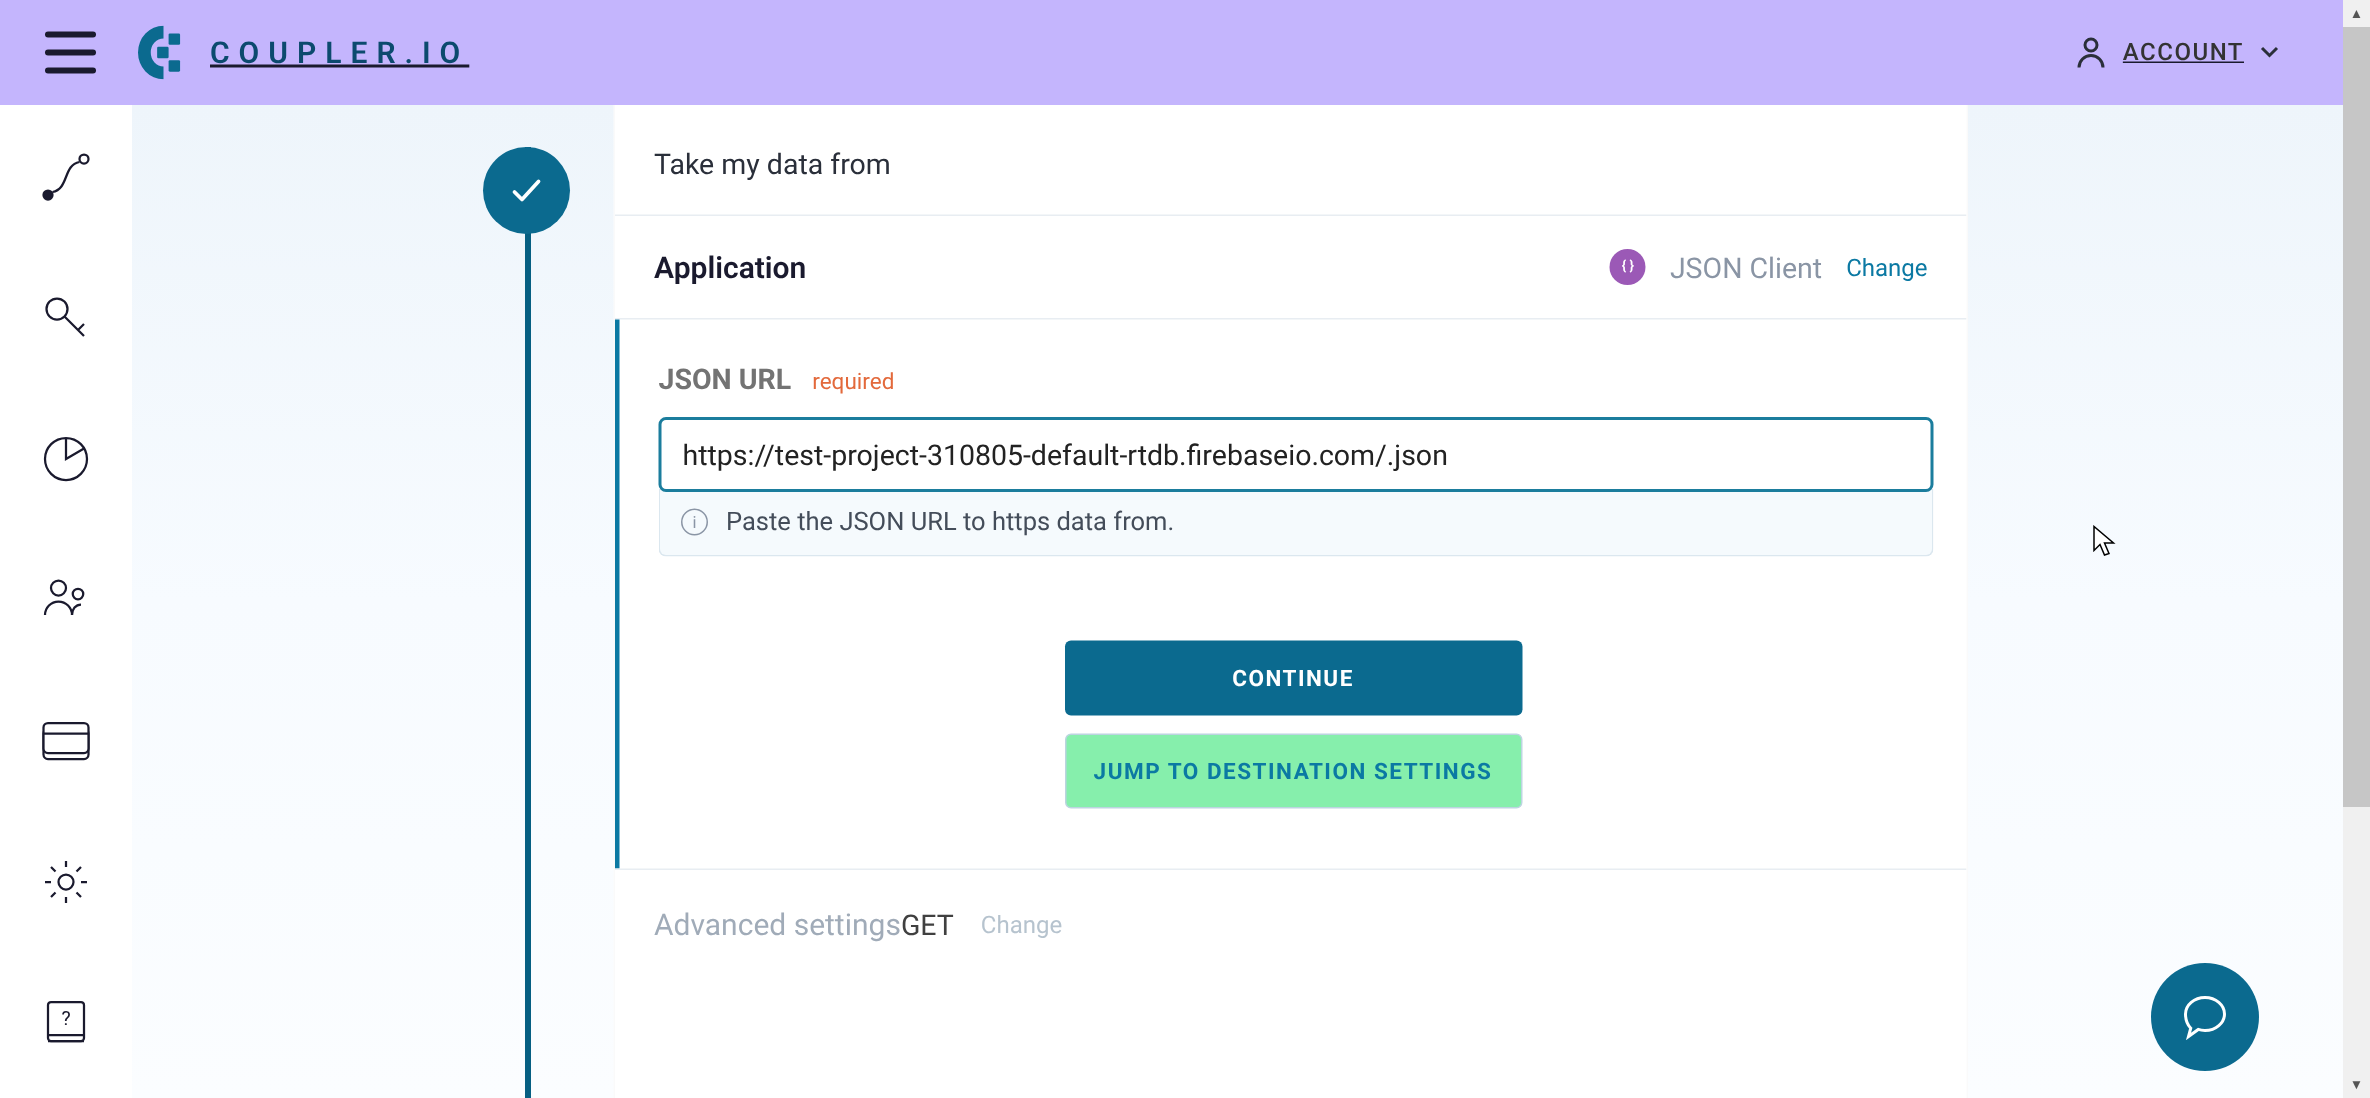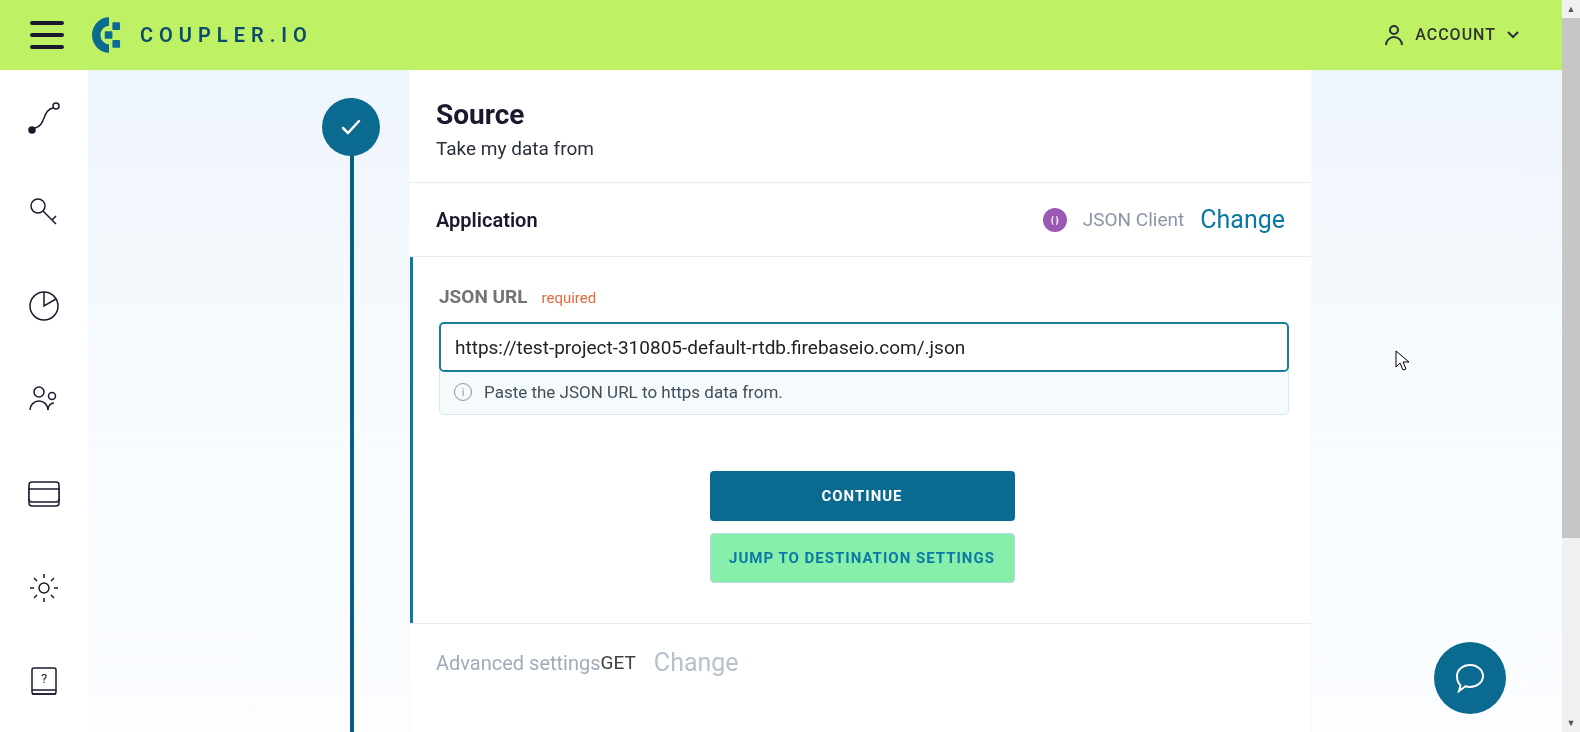--- a/index.html
+++ b/index.html
@@ -10,26 +10,27 @@
       overflow: hidden;
     }
     .page {
       width: 1580px;
       height: 732px;
       position: relative;
     }
     
     .top-header {
       height: 70px;
-      background: #bef264;
+      background: #c4b5fd;
       display: flex;
       align-items: center;
       padding: 18px 30px;
       justify-content: space-between;
       border-bottom: 1px solid transparent;
+      text-decoration: underline;
     }
     .header-left { display: flex; align-items: center; gap: 28px; }
     .hamburger {
       width: 34px; height: 28px;
       display: flex; flex-direction: column; justify-content: space-between;
       cursor: pointer;
     }
     .hamburger span {
       display: block; height: 4px; background: #1a1a2e; border-radius: 2px; width: 100%;
     }
@@ -112,21 +113,21 @@
     }
     .app-row { display: flex; align-items: center; justify-content: space-between; }
     .app-label { font-size: 20px; font-weight: 600; color: #1a1a2e; }
     .app-right { display: flex; align-items: center; gap: 16px; }
     .app-icon {
       width: 24px; height: 24px; border-radius: 50%; background: #9b59b6;
       display: flex; align-items: center; justify-content: center;
       color: #fff; font-size: 9px; font-weight: 700;
     }
     .app-name { font-size: 19px; color: #8a95a5; }
-    .link { font-size: 25px; color: #0b79a3; cursor: pointer; }
+    .link { font-size: 16px; color: #0b79a3; cursor: pointer; }
     .link.disabled { color: #b6c3ce; cursor: default; }
 
     .active-section {
       border-left: 3px solid #0b79a3;
       padding: 28px 26px 40px 26px;
     }
     .field-label-row { display: flex; align-items: baseline; gap: 14px; margin-bottom: 14px; }
     .field-label { font-size: 19px; color: #737373; font-weight: 700; }
     .required { font-size: 15px; color: #e3693b; }
     .field-input {
@@ -289,21 +290,20 @@
 
     <div class="timeline"></div>
     <div class="timeline-badge">
       <svg width="24" height="20" viewBox="0 0 24 20" fill="none" stroke="#fff" stroke-width="2.5" stroke-linecap="round" stroke-linejoin="round">
         <path d="M4 11l5 5L20 4"></path>
       </svg>
     </div>
 
     <div class="panel">
       <div class="panel-header">
-        <div class="source-title">Source</div>
         <div class="source-sub">Take my data from</div>
       </div>
 
       <div class="panel-section">
         <div class="app-row">
           <div class="app-label">Application</div>
           <div class="app-right">
             <div class="app-icon">{ }</div>
             <div class="app-name">JSON Client</div>
             <div class="link">Change</div>

